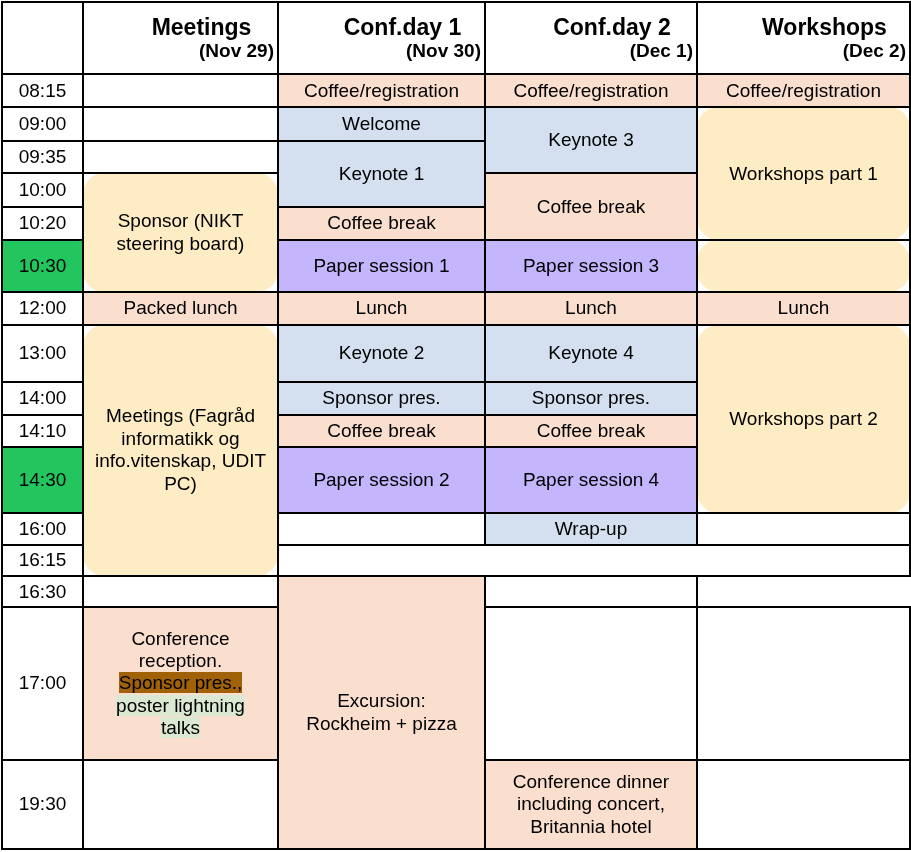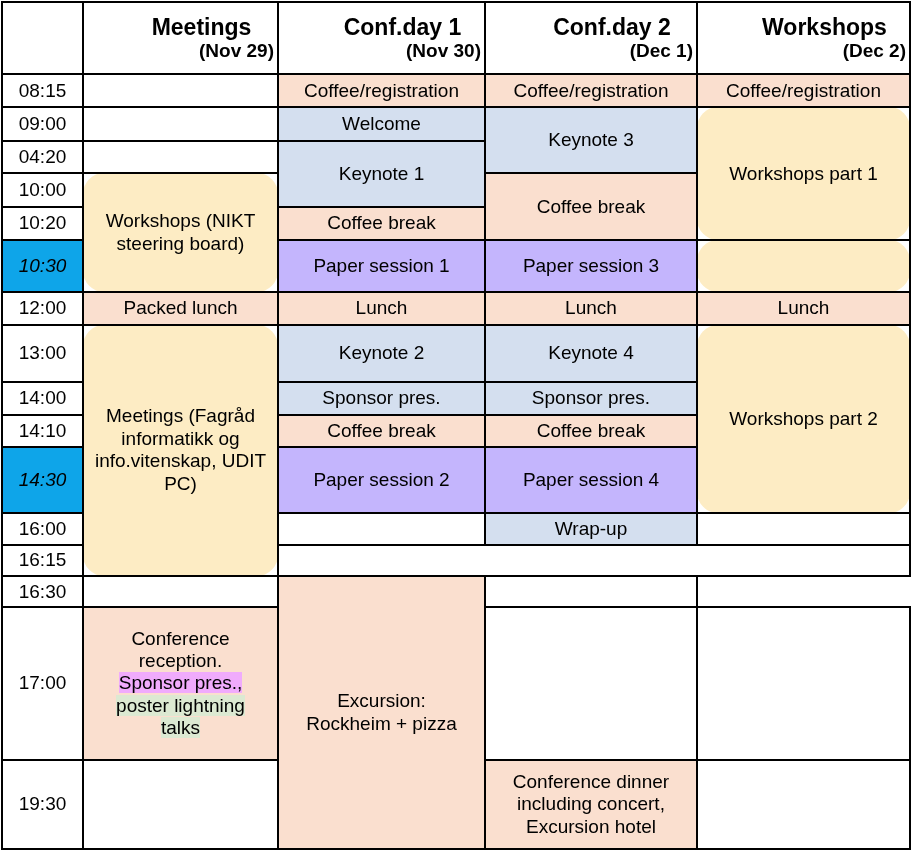--- a/index.html
+++ b/index.html
@@ -50,29 +50,29 @@
     font-size: 19px;
     font-weight: bold;
     text-align: right;
   }
   td.time {
     font-size: 19px;
     text-align: center;
     vertical-align: middle;
     background: #ffffff;
   }
-  td.time.green { background: #0ea5e9; font-style: italic; }
+  td.time.green { background: #22c55e; }
 
   .bg-white   { background: #ffffff; }
   .bg-coffee  { background: #fadfcf; }
   .bg-blue    { background: #d4dfef; }
   .bg-green   { background: #c4b5fd; }
   .bg-yellow  { background: #fdecc4; border-radius: 21px; }
 
-  .hl-blue  { background: #f0abfc; margin-top: 33px; }
+  .hl-blue  { background: #a16207; margin-top: 33px; }
   .hl-green { background: #dce9d2; }
   .cellwrap { display: block; }
 </style>
 </head>
 <body>
 
 <table id="schedule">
   <colgroup>
     <col class="c-time">
       <col class="c-day1">
@@ -115,28 +115,28 @@
 
     <tr style="height:33px">
       <td class="time">09:00</td>
       <td class="bg-white"></td>
       <td class="bg-blue">Welcome</td>
       <td class="bg-blue" rowspan="2">Keynote 3</td>
       <td class="bg-yellow" rowspan="4">Workshops part 1</td>
     </tr>
 
     <tr style="height:32px">
-      <td class="time">04:20</td>
+      <td class="time">09:35</td>
       <td class="bg-white"></td>
       <td class="bg-blue" rowspan="2">Keynote 1</td>
     </tr>
 
     <tr style="height:33px">
       <td class="time">10:00</td>
-      <td class="bg-yellow" rowspan="3">Workshops (NIKT steering board)</td>
+      <td class="bg-yellow" rowspan="3">Sponsor (NIKT steering board)</td>
       <td class="bg-coffee" rowspan="2">Coffee break</td>
     </tr>
 
     <tr style="height:33px">
       <td class="time">10:20</td>
       <td class="bg-coffee">Coffee break</td>
     </tr>
 
     <tr style="height:51px">
       <td class="time green">10:30</td>
@@ -213,18 +213,18 @@
       <td class="bg-white"></td>
       <td class="bg-white"></td>
     </tr>
 
     <tr style="height:88px">
       <td class="time">19:30</td>
       <td class="bg-white"></td>
       <td class="bg-coffee">
         <span class="cellwrap">Conference dinner</span>
         <span class="cellwrap">including concert,</span>
-        <span class="cellwrap">Excursion hotel</span>
+        <span class="cellwrap">Britannia hotel</span>
       </td>
       <td class="bg-white"></td>
     </tr>
   </tbody>
 </table>
 
 </body></html>

